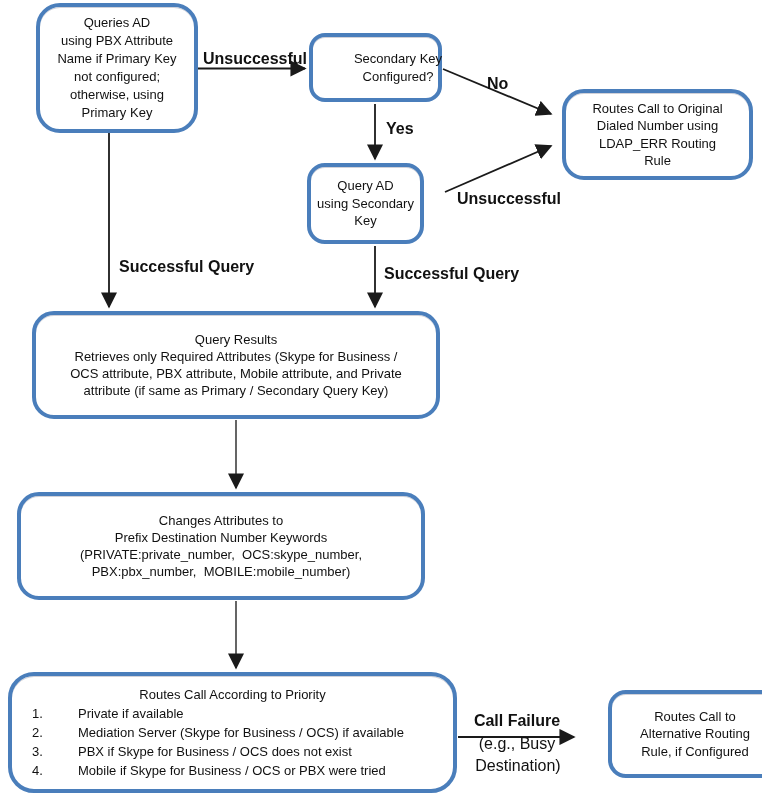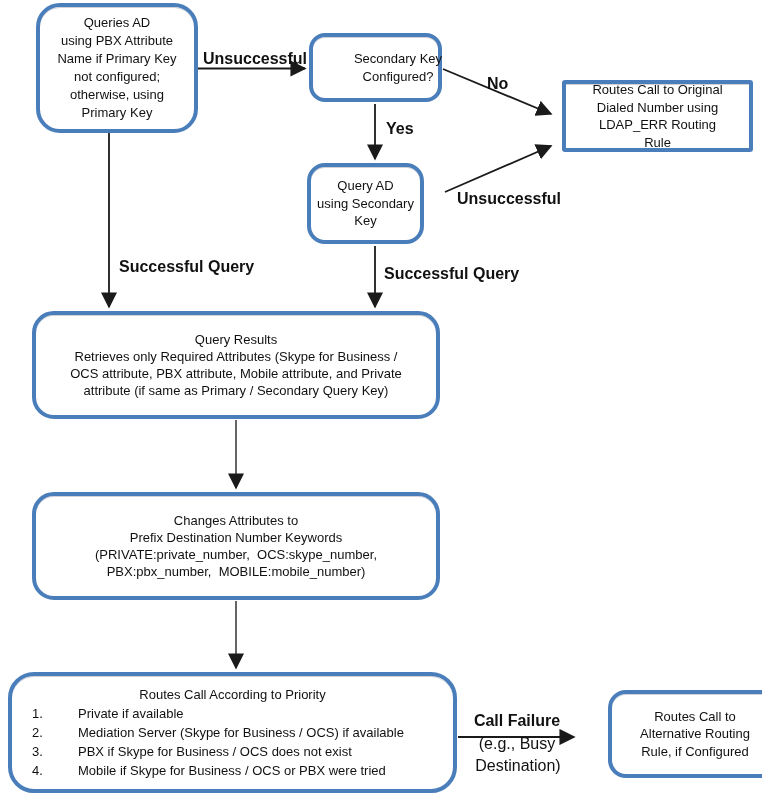--- a/index.html
+++ b/index.html
@@ -76,41 +76,41 @@
     <div class="tline">not configured;</div>
     <div class="tline">otherwise, using</div>
     <div class="tline">Primary Key</div>
   </div>
 
   <div class="node" style="left:309px; top:33px; width:133px; height:69px; border-radius:16px;padding-left:45px;">
     <div class="tline">Secondary Key</div>
     <div class="tline">Configured?</div>
   </div>
 
-  <div class="node" style="left:562px; top:80px; width:191px; height:72px; border-radius:3px;">
+  <div class="node" style="left:562px; top:89px; width:191px; height:91px; border-radius:22px;">
     <div class="tline">Routes Call to Original</div>
     <div class="tline">Dialed Number using</div>
     <div class="tline">LDAP_ERR Routing</div>
     <div class="tline">Rule</div>
   </div>
 
   <div class="node" style="left:307px; top:163px; width:117px; height:81px; border-radius:18px;">
     <div class="tline">Query AD</div>
     <div class="tline">using Secondary</div>
     <div class="tline">Key</div>
   </div>
 
   <div class="node" style="left:32px; top:311px; width:408px; height:108px; border-radius:22px; line-height:17px;">
     <div class="tline">Query Results</div>
     <div class="tline">Retrieves only Required Attributes (Skype for Business /</div>
     <div class="tline">OCS attribute, PBX attribute, Mobile attribute, and Private</div>
     <div class="tline">attribute (if same as Primary / Secondary Query Key)</div>
   </div>
 
-  <div class="node" style="left:32px; top:492px; width:408px; height:108px; border-radius:22px; line-height:17px;">
+  <div class="node" style="left:17px; top:492px; width:408px; height:108px; border-radius:22px; line-height:17px;">
     <div class="tline">Changes Attributes to</div>
     <div class="tline">Prefix Destination Number Keywords</div>
     <div class="tline">(PRIVATE:private_number,  OCS:skype_number,</div>
     <div class="tline">PBX:pbx_number,  MOBILE:mobile_number)</div>
   </div>
 
   <div class="node" style="left:8px; top:672px; width:449px; height:121px; border-radius:26px;">
     <div class="prio-title">Routes Call According to Priority</div>
     <div class="prio-list">
       <div class="li-row">

